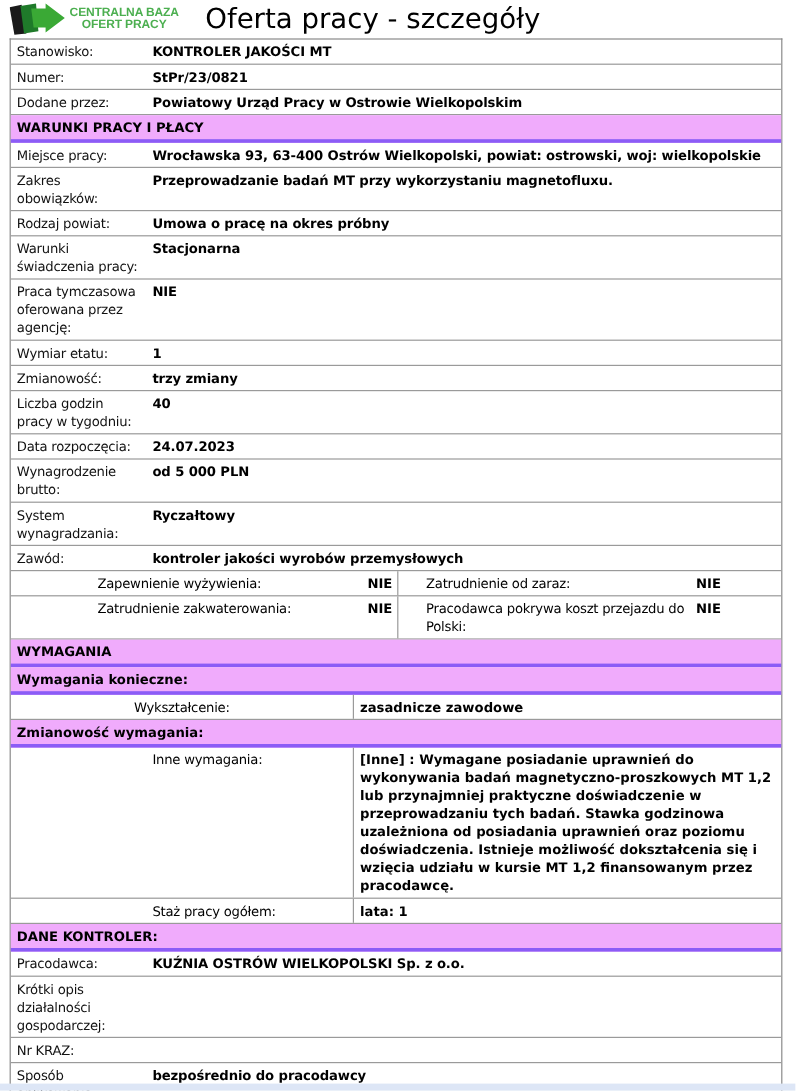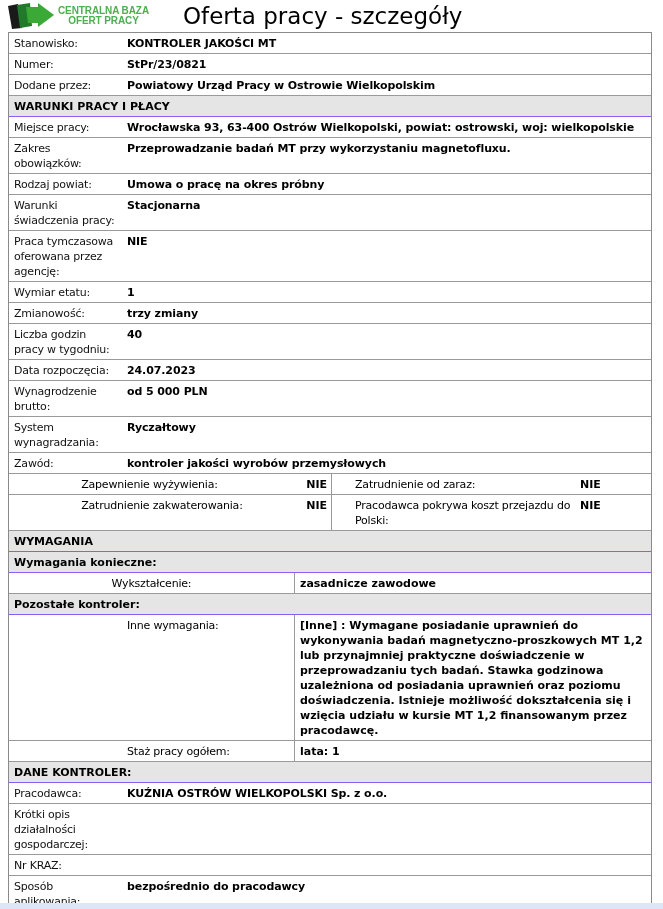--- a/index.html
+++ b/index.html
@@ -2,27 +2,27 @@
 <html><head>
 <meta charset="utf-8">
 <style>
   * { box-sizing: border-box; margin: 0; padding: 0; }
   html, body { width: 663px; height: 909px; overflow: hidden; background: #ffffff; }
   body { font-family: "DejaVu Sans", "Liberation Sans", sans-serif; color: #000; position: relative; }
 
   .header { position: absolute; left: 0; top: 0; width: 663px; height: 32px; }
   .logo { position: absolute; left: 8px; top: 2px; width: 160px; height: 28px; }
   .logo-text { position: absolute; left: 50px; top: 4px; font-family: "Liberation Sans", sans-serif; font-weight: bold; font-size: 10px; line-height: 10px; color: #4caf50; text-align: center; letter-spacing: -0.1px; }
-  .page-title { position: absolute; left: 183px; top: 1px; font-family: "DejaVu Sans", sans-serif; font-size: 23px; line-height: 30px; color: #000; }
+  .page-title { position: absolute; left: 171px; top: 1px; font-family: "DejaVu Sans", sans-serif; font-size: 23px; line-height: 30px; color: #000; }
 
   .sheet { position: absolute; left: 8px; top: 32px; width: 644px; border: 1px solid #8a8a8a; border-bottom: none; }
   .row { display: flex; border-bottom: 1px solid #9a9a9a; min-height: 20px; }
   .label { width: 112px; padding: 3px 3px 2px 5px; font-size: 11px; line-height: 15px; color: #111; font-family: "DejaVu Sans", sans-serif; font-weight: normal; letter-spacing: -0.2px; }
   .value { flex: 1; padding: 3px 4px 2px 6px; font-size: 11px; line-height: 15px; font-weight: bold; color: #000; letter-spacing: -0.1px; }
-  .section { background: #e5e5e5; font-weight: bold; font-size: 11px; line-height: 15px; padding: 3px 19px 2px 5px; border-bottom: 1px solid #8b5cf6; min-height: 20px; }
+  .section { background: #f0abfc; font-weight: bold; font-size: 11px; line-height: 15px; padding: 3px 19px 2px 5px; border-bottom: 3px solid #8b5cf6; min-height: 20px; }
 
   .pair-row { display: flex; border-bottom: 1px solid #9a9a9a; }
   .pair { display: flex; }
   .pair.left { width: 323px; border-right: 1px solid #9a9a9a; justify-content: flex-end; }
   .pair.right { flex: 1; margin-left: 18px; }
   .pair .plabel { padding: 3px 3px 2px 5px; font-size: 11px; line-height: 15px; letter-spacing: -0.2px; }
   .pair.left .plabel { width: 226px; }
   .pair.right .plabel { width: 226px; }
   .pair .pvalue { padding: 3px 4px 2px 4px; font-size: 11px; line-height: 15px; font-weight: bold; }
 
@@ -137,21 +137,21 @@
       <div class="pvalue">NIE</div>
     </div>
   </div>
 
   <div class="section">WYMAGANIA</div>
   <div class="section">Wymagania konieczne:</div>
   <div class="req-row">
     <div class="req-label">Wykształcenie:</div>
     <div class="req-value">zasadnicze zawodowe</div>
   </div>
-  <div class="section">Pozostałe kontroler:</div>
+  <div class="section">Zmianowość wymagania:</div>
   <div class="req-row">
     <div class="req-label left-indent">Inne wymagania:</div>
     <div class="req-value">[Inne] : Wymagane posiadanie uprawnień do wykonywania badań magnetyczno-proszkowych MT 1,2 lub przynajmniej praktyczne doświadczenie w przeprowadzaniu tych badań. Stawka godzinowa uzależniona od posiadania uprawnień oraz poziomu doświadczenia. Istnieje możliwość dokształcenia się i wzięcia udziału w kursie MT 1,2 finansowanym przez pracodawcę.</div>
   </div>
   <div class="req-row">
     <div class="req-label left-indent">Staż pracy ogółem:</div>
     <div class="req-value">lata: 1</div>
   </div>
 
   <div class="section">DANE KONTROLER:</div>

